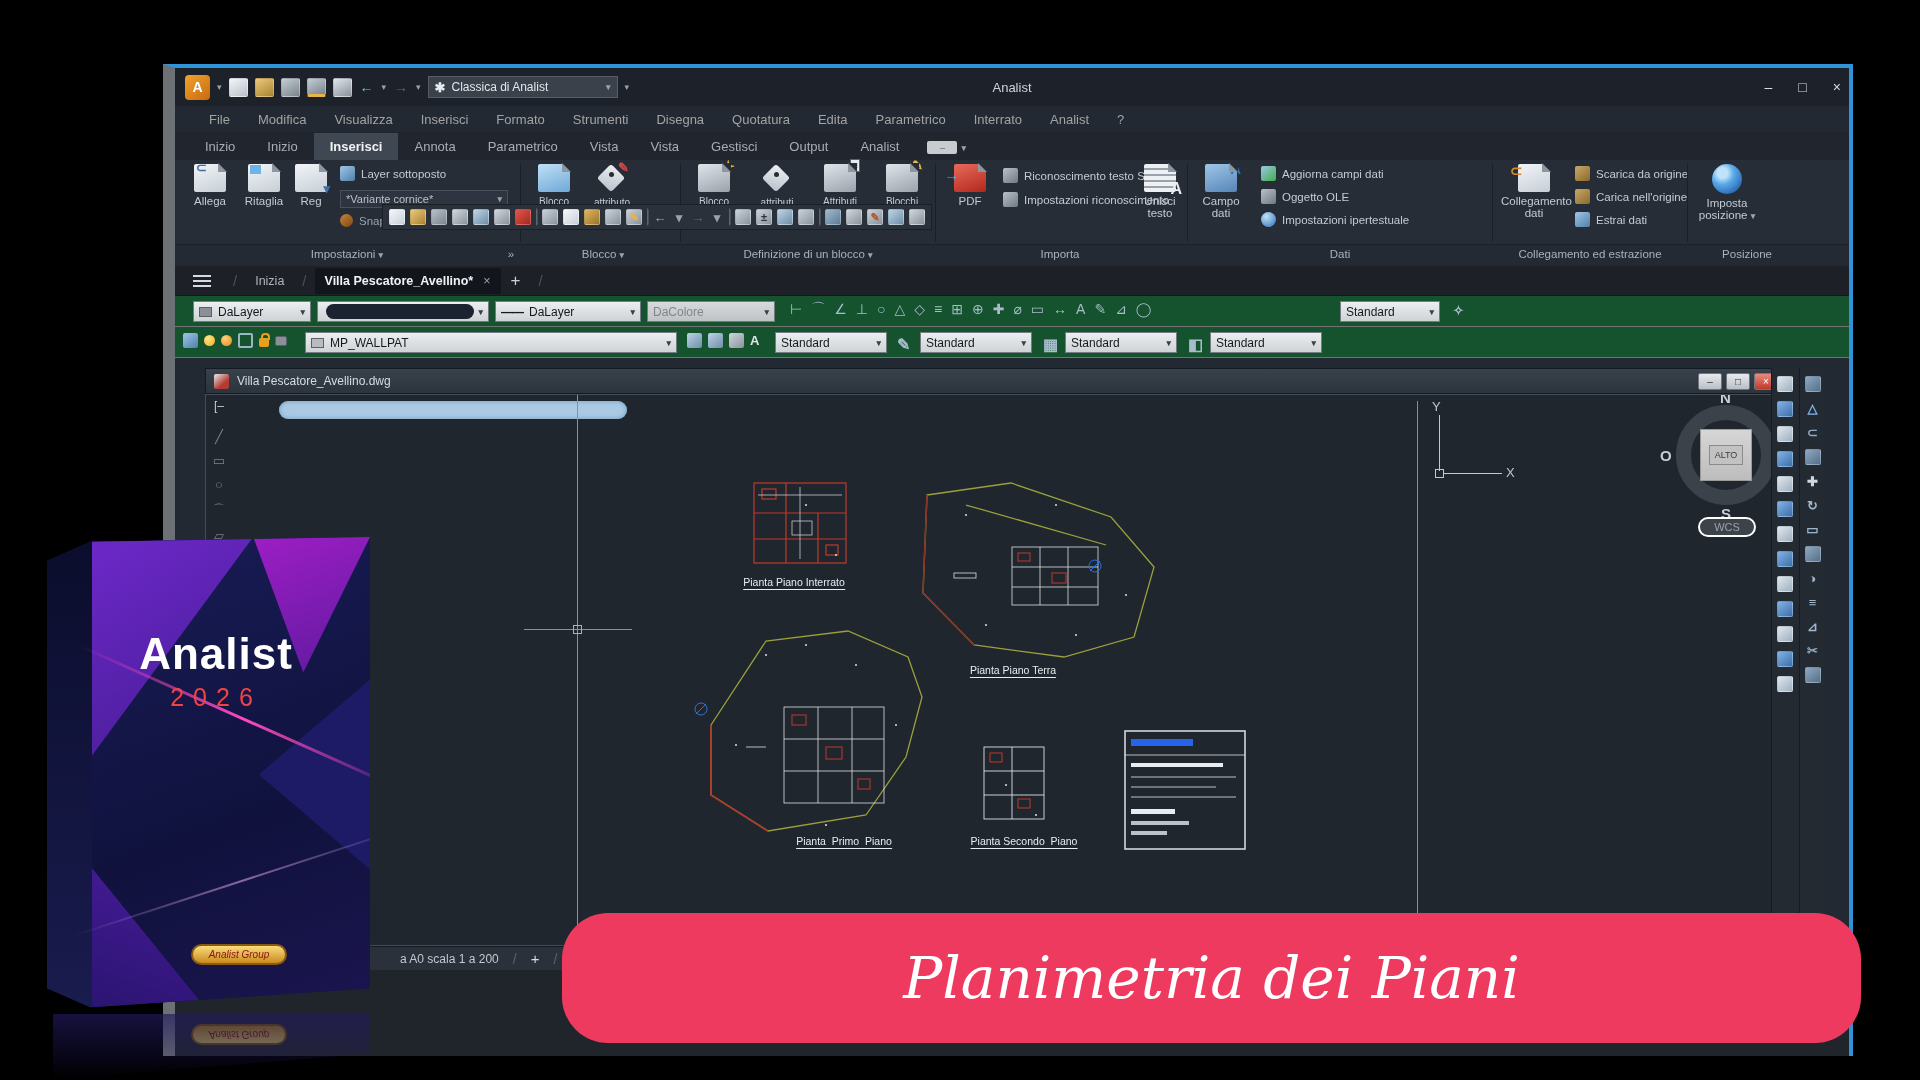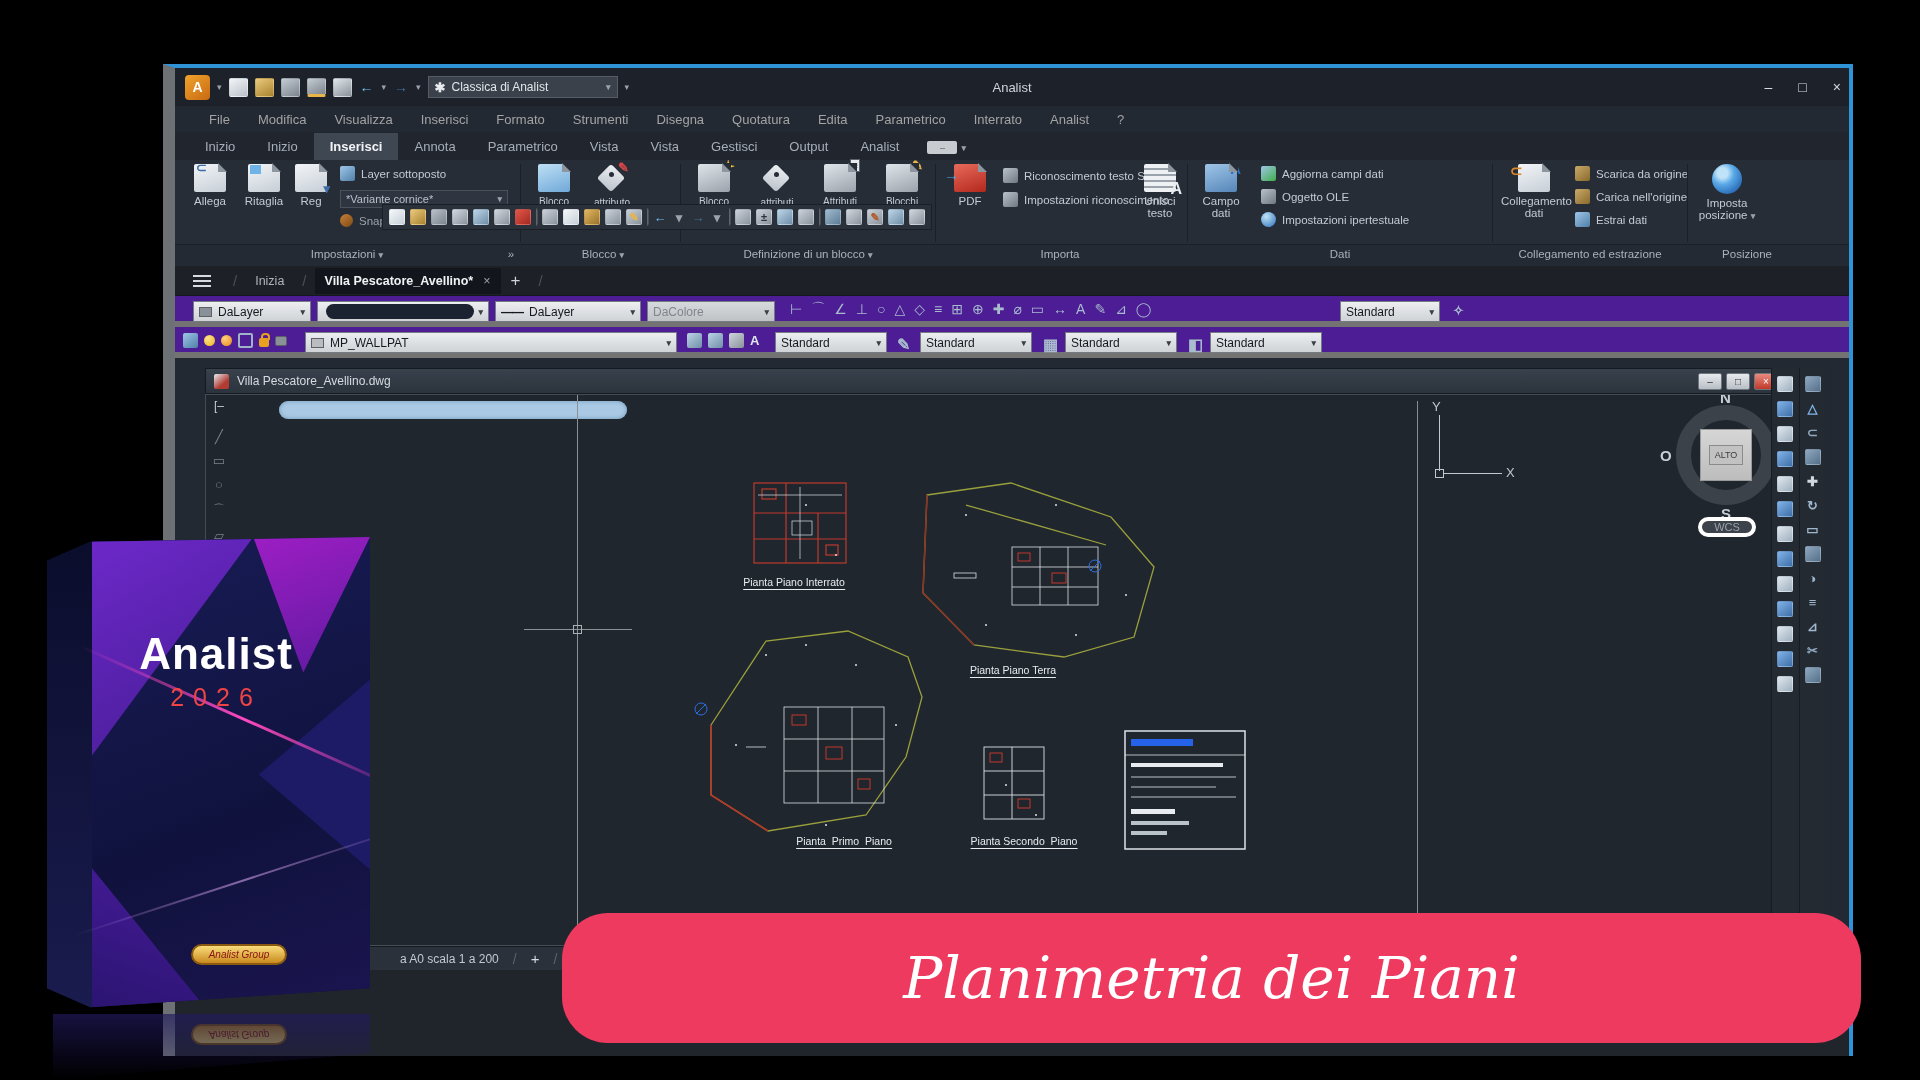--- a/index.html
+++ b/index.html
@@ -60,21 +60,21 @@
   
   .ftabs{position:absolute;left:0;top:198px;right:0;height:30px;background:#1d2127;display:flex;align-items:center;border-bottom:1px solid #141820;}
   .hamb{width:18px;height:12px;margin:0 14px 0 18px;border-top:2px solid #d6dbe1;border-bottom:2px solid #d6dbe1;position:relative;}
   .hamb:after{content:"";position:absolute;left:0;right:0;top:3px;border-top:2px solid #d6dbe1;}
   .fslash{color:#4a5058;font-size:15px;margin:0 8px;}
   .ftab{font-size:12.5px;color:#aeb4bb;padding:6px 10px;}
   .ftab.active{background:#12161c;color:#f0f2f4;font-weight:bold;display:flex;gap:10px;align-items:center;}
   .ftab .x{color:#9aa1a9;font-weight:normal;}
   .fadd{color:#cfd3d8;font-size:17px;margin:0 10px;}
   
-  .trow{position:absolute;left:0;right:0;height:31px;background:#4c1d95;border-bottom:6px solid #737373;}
+  .trow{position:absolute;left:0;right:0;height:31px;background:#14532d;border-bottom:1px solid #737373;}
   .trow1{top:228px;} .trow2{top:259px;}
   .combo{position:absolute;top:5px;height:21px;background:linear-gradient(#eceef0,#cfd3d6);border:1px solid #757b82;
          display:flex;align-items:center;font-size:12px;color:#15191e;padding:0 5px;gap:6px;}
   .combo .arr{margin-left:auto;font-size:9px;color:#3a3f45;}
   .combo .sw{width:13px;height:10px;background:#8a9097;border:1px solid #5c6167;}
   .combo.dim{color:#80868d;background:linear-gradient(#d7dadd,#bfc3c6);}
   .redact{position:absolute;left:8px;top:2px;height:15px;border-radius:8px;background:#1b2330;}
   .lineglyph{letter-spacing:-1px;color:#15191e;font-weight:bold;}
   .osnap{position:absolute;top:4px;display:flex;gap:9px;align-items:center;}
   .osnap b{font-weight:normal;font-size:14px;color:#a9bccd;}
@@ -106,21 +106,21 @@
   .ucs .hx{position:absolute;left:16px;top:74px;width:58px;height:1px;background:#c3c8ce;}
   .ucs .x{position:absolute;left:78px;top:66px;}
   
   .compass{position:absolute;left:1452px;top:-6px;width:136px;height:150px;}
   .ring{position:absolute;left:18px;top:16px;width:100px;height:100px;border-radius:50%;border:15px solid #3c424a;}
   .cdir{position:absolute;font-size:15px;color:#c9ced4;font-weight:bold;}
   .cube{position:absolute;left:42px;top:40px;width:52px;height:52px;background:linear-gradient(#d6d6d6,#bdbdbd);border:1px solid #9a9a9a;
         display:flex;align-items:center;justify-content:center;}
   .cube i{font-style:normal;width:34px;height:20px;background:#c2c2c2;border:1px solid #8b8b8b;font-size:9px;color:#3c3c3c;
           display:flex;align-items:center;justify-content:center;}
-  .wcs{position:absolute;left:40px;top:128px;width:58px;height:20px;background:#3d434b;border-radius:10px;border:4px solid #ffffff;
+  .wcs{position:absolute;left:40px;top:128px;width:58px;height:20px;background:#3d434b;border-radius:10px;border:2px solid #ffffff;
        font-size:11px;color:#99a1aa;display:flex;align-items:center;justify-content:center;}
   .planlabel{position:absolute;transform:translateX(-50%);font-size:10.5px;color:#e8ecf0;border-bottom:1px solid #e8ecf0;padding-bottom:1px;white-space:pre;}
   
   .rcol{position:absolute;top:300px;bottom:94px;width:26px;background:#242a32;border-left:1px solid #171c22;
         display:flex;flex-direction:column;align-items:center;gap:9px;padding-top:8px;}
   .rc1{right:52px;} .rc2{right:24px;}
   
   .statusbar{position:absolute;left:0;right:0;top:878px;height:24px;background:#2b313a;border-top:1px solid #141a20;
              display:flex;align-items:center;font-size:12px;color:#c3c9d0;}
   .statusbar .sc{margin-left:225px;}

